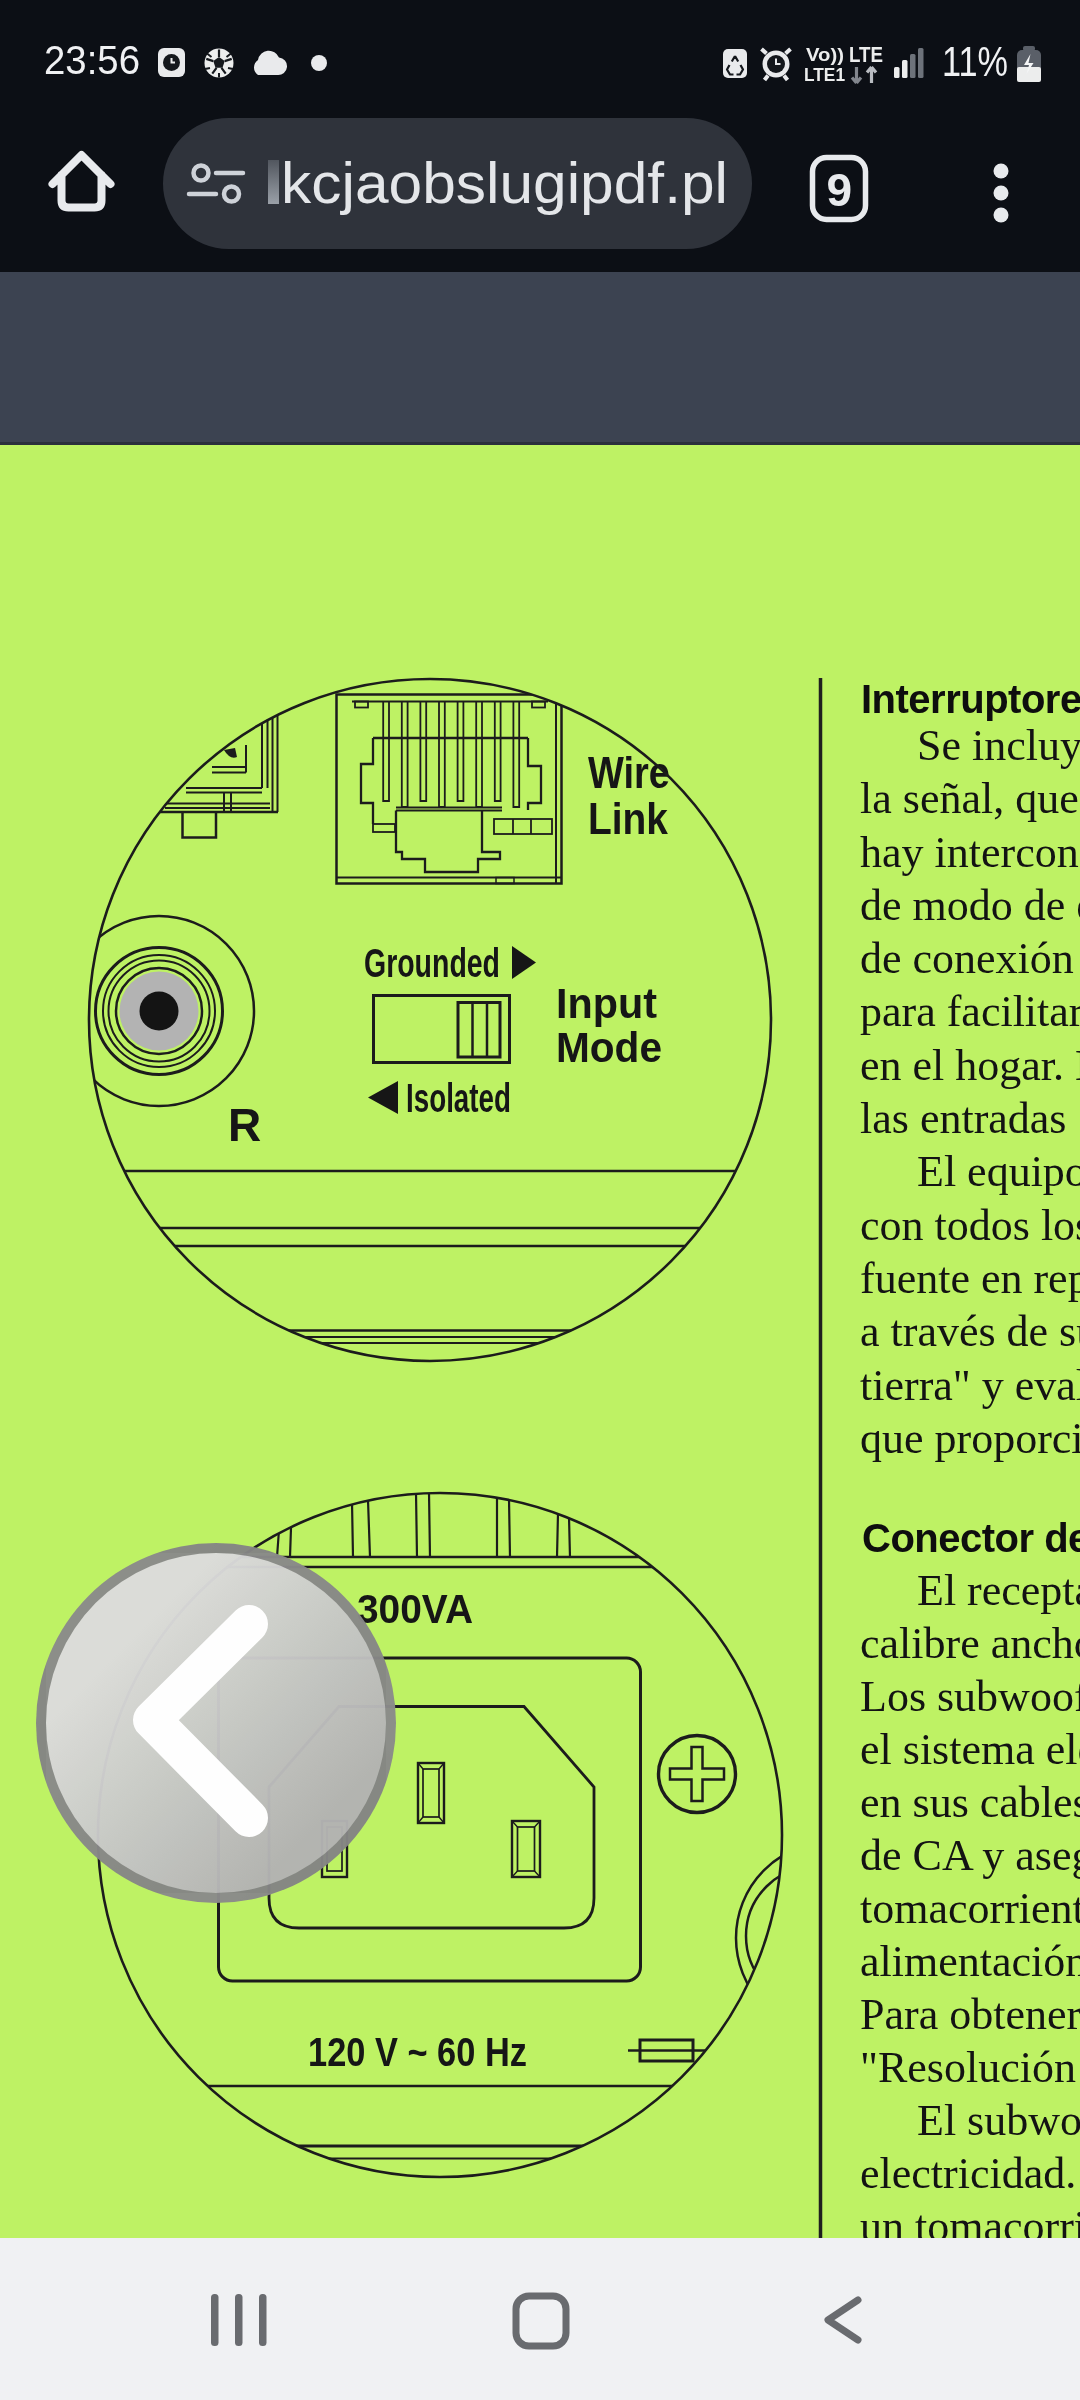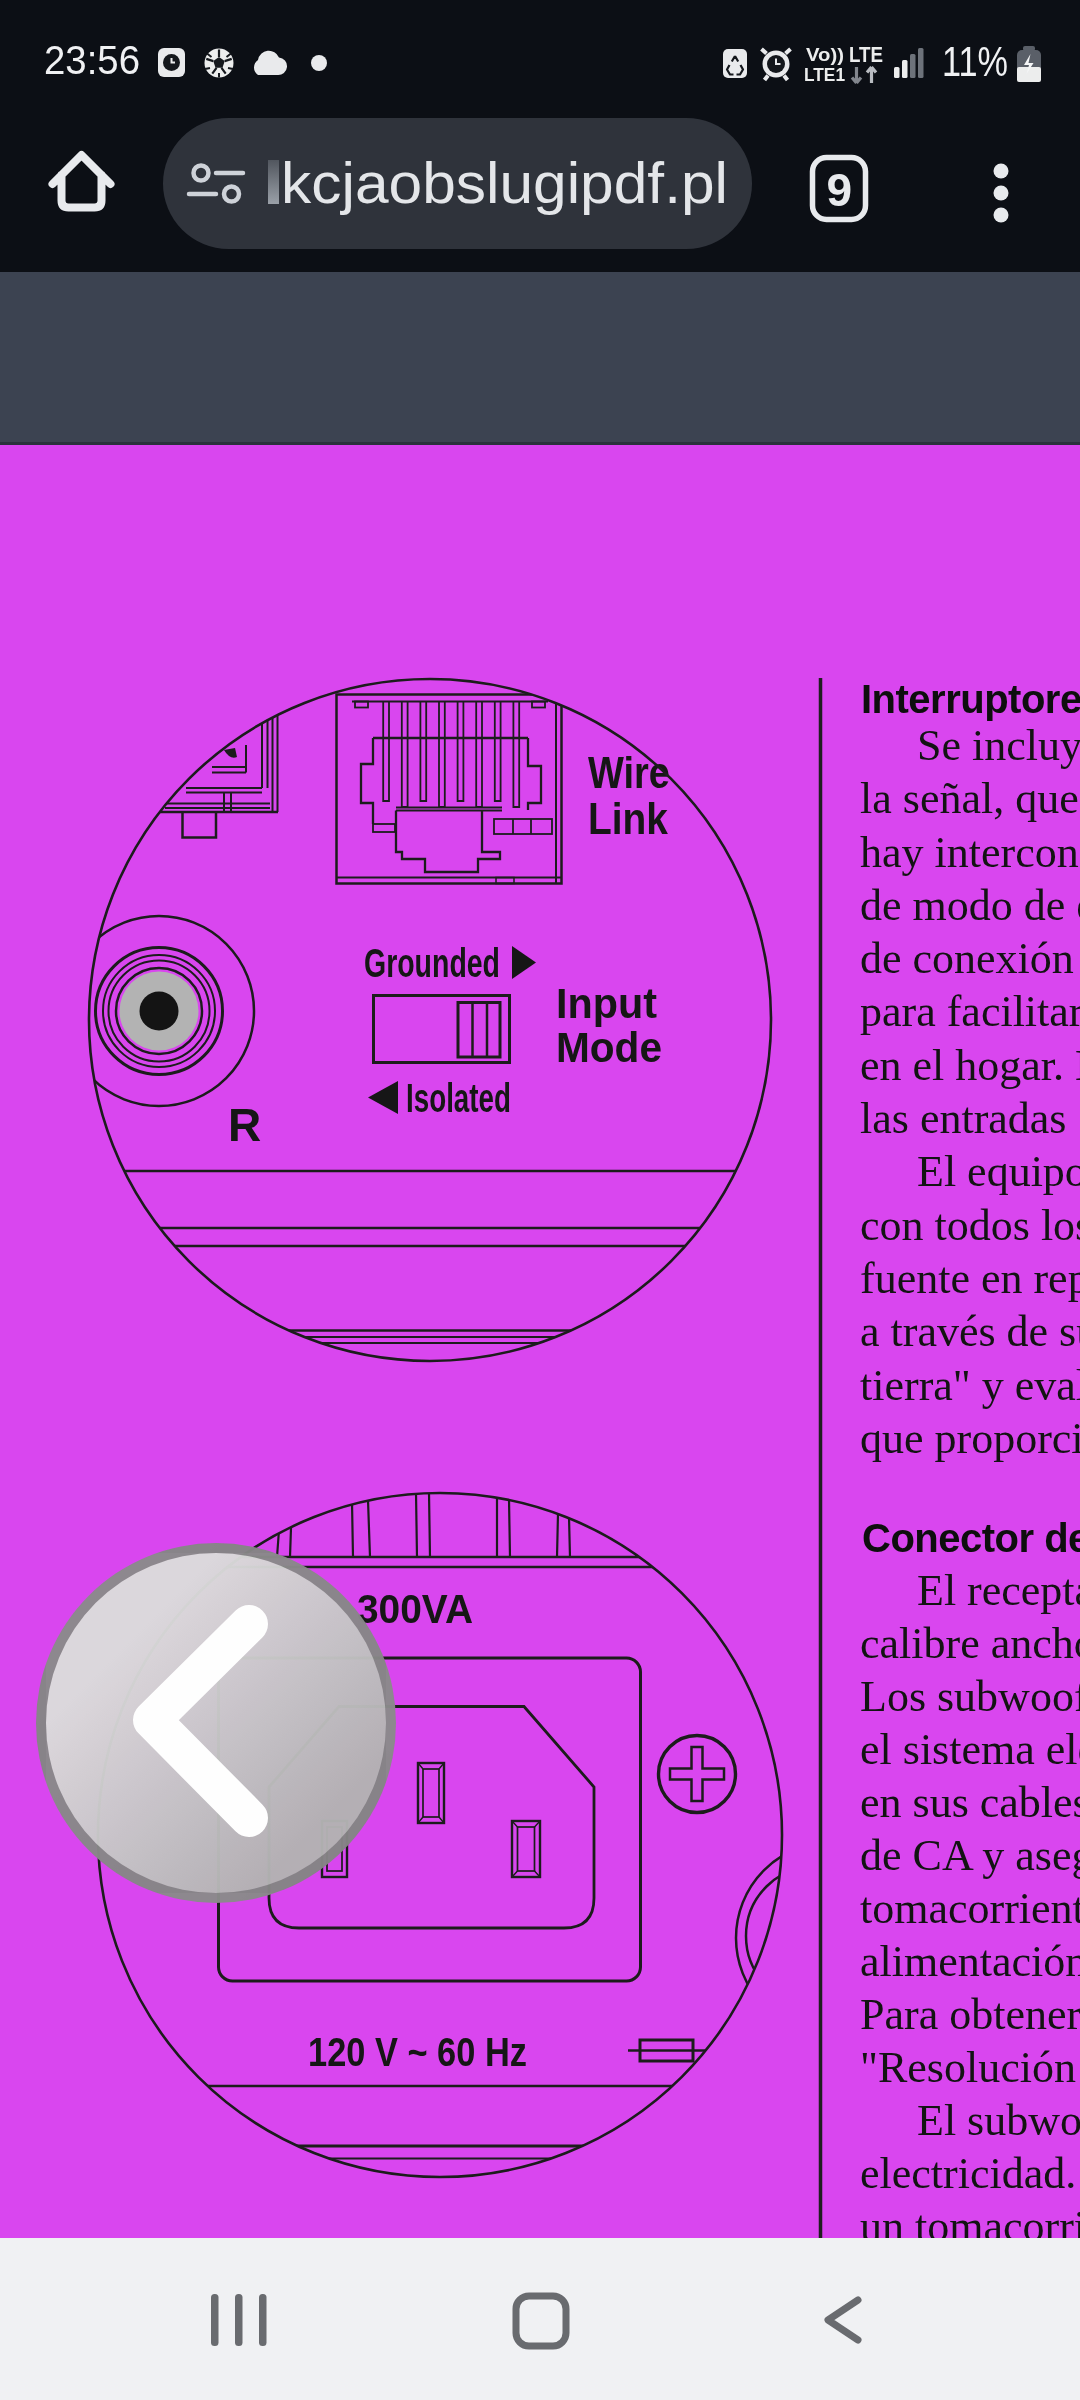--- a/index.html
+++ b/index.html
@@ -1,16 +1,16 @@
 <!DOCTYPE html>
 <html><head>
 <meta charset="utf-8">
 <style>
   html,body{margin:0;padding:0;}
-  #screen{position:relative;width:1080px;height:2400px;background:#d946ef;overflow:hidden;font-family:"Liberation Sans",sans-serif;}
+  #screen{position:relative;width:1080px;height:2400px;background:#bef264;overflow:hidden;font-family:"Liberation Sans",sans-serif;}
   .abs{position:absolute;}
   #band{left:0;top:272px;width:1080px;height:170px;background:#3c4351;border-bottom:3px solid #2b313c;}
   .h1{position:absolute;font-weight:700;color:#0e0e0e;font-size:40px;line-height:1;white-space:nowrap;letter-spacing:-0.5px;}
   .body{position:absolute;font-family:"Liberation Serif",serif;font-size:44px;color:#131313;white-space:nowrap;}
   #sec1{top:719px;left:860px;line-height:53.3px;}
   #sec2{top:1563.6px;left:860px;line-height:53px;}
   .ind{display:inline-block;width:57px;}
   #overlay{left:36px;top:1543px;width:340px;height:340px;border-radius:50%;border:10px solid rgba(124,124,124,0.85);background:linear-gradient(135deg,#dcdcdc 25%,#b3b3b3 80%);opacity:0.97;}
 </style>
 </head>

